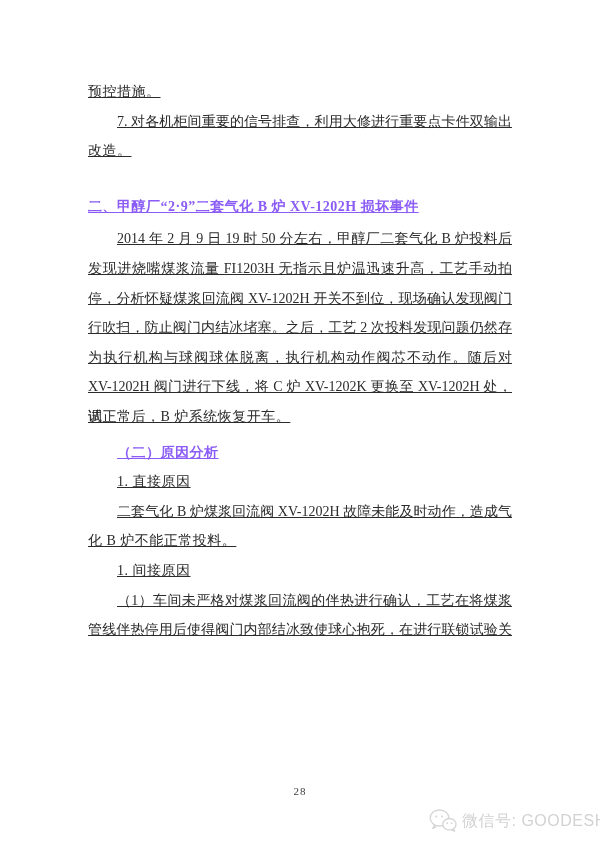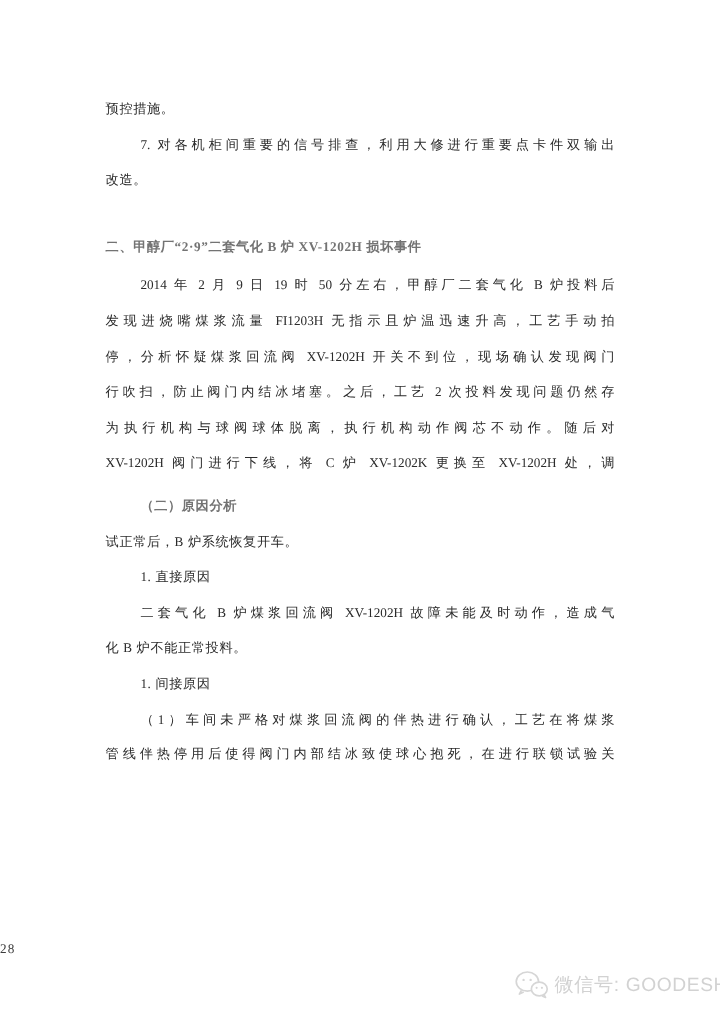--- a/index.html
+++ b/index.html
@@ -17,41 +17,42 @@
   }
   .textblock {
     position: absolute;
     left: 88px; top: 77px;
     width: 424px;
     color: #2b2b2b;
   }
   .ln {
     height: 29.6px;
     line-height: 29.6px;
-    font-size: 11px;
+    font-size: 14px;
     letter-spacing: 0.5px;
     text-align: left;
+    text-decoration: underline;
   }
   .ln.fill {
     letter-spacing: 0;
     text-align: justify;
     text-align-last: justify;
     text-justify: inter-character;
   }
   .ln.indent { text-indent: 29px; }
-  .ln.bold { font-weight: 700; color: #737373; }
+  .ln.bold { font-weight: 700; color: #8b5cf6; }
   .m-heading { margin-top: 26px; }
   .m-sub { margin-top: 36px; }
   .m-para { margin-top: 3px; }
   .m-sec { margin-top: 6px; }
   .pagenum {
     position: absolute;
     left: 0; right: 0;
     top: 785px;
-    text-align: left;
+    text-align: center;
     font-size: 11px;
     color: #3c3c3c;
     letter-spacing: 1px;
   }
   .watermark {
     position: absolute;
     left: 429px; top: 808px;
     display: flex;
     align-items: center;
     gap: 5px;
@@ -72,22 +73,22 @@
     <div class="ln">预控措施。</div>
     <div class="ln indent fill">7. 对各机柜间重要的信号排查，利用大修进行重要点卡件双输出</div>
     <div class="ln">改造。</div>
     <div class="ln bold m-heading">二、甲醇厂“2·9”二套气化 B 炉 XV-1202H 损坏事件</div>
     <div class="ln indent fill m-para">2014 年 2 月 9 日 19 时 50 分左右，甲醇厂二套气化 B 炉投料后</div>
     <div class="ln fill">发现进烧嘴煤浆流量 FI1203H 无指示且炉温迅速升高，工艺手动拍</div>
     <div class="ln fill">停，分析怀疑煤浆回流阀 XV-1202H 开关不到位，现场确认发现阀门</div>
     <div class="ln fill">行吹扫，防止阀门内结冰堵塞。之后，工艺 2 次投料发现问题仍然存</div>
     <div class="ln fill">为执行机构与球阀球体脱离，执行机构动作阀芯不动作。随后对</div>
     <div class="ln fill">XV-1202H 阀门进行下线，将 C 炉 XV-1202K 更换至 XV-1202H 处，调</div>
+    <div class="ln">试正常后，B 炉系统恢复开车。</div>
     <div class="ln bold indent m-sec">（二）原因分析</div>
-    <div class="ln">试正常后，B 炉系统恢复开车。</div>
     <div class="ln indent">1. 直接原因</div>
     <div class="ln indent fill">二套气化 B 炉煤浆回流阀 XV-1202H 故障未能及时动作，造成气</div>
     <div class="ln">化 B 炉不能正常投料。</div>
     <div class="ln indent">1. 间接原因</div>
     <div class="ln indent fill">（1）车间未严格对煤浆回流阀的伴热进行确认，工艺在将煤浆</div>
     <div class="ln fill">管线伴热停用后使得阀门内部结冰致使球心抱死，在进行联锁试验关</div>
   </div>
 
   <div class="pagenum">28</div>
 

